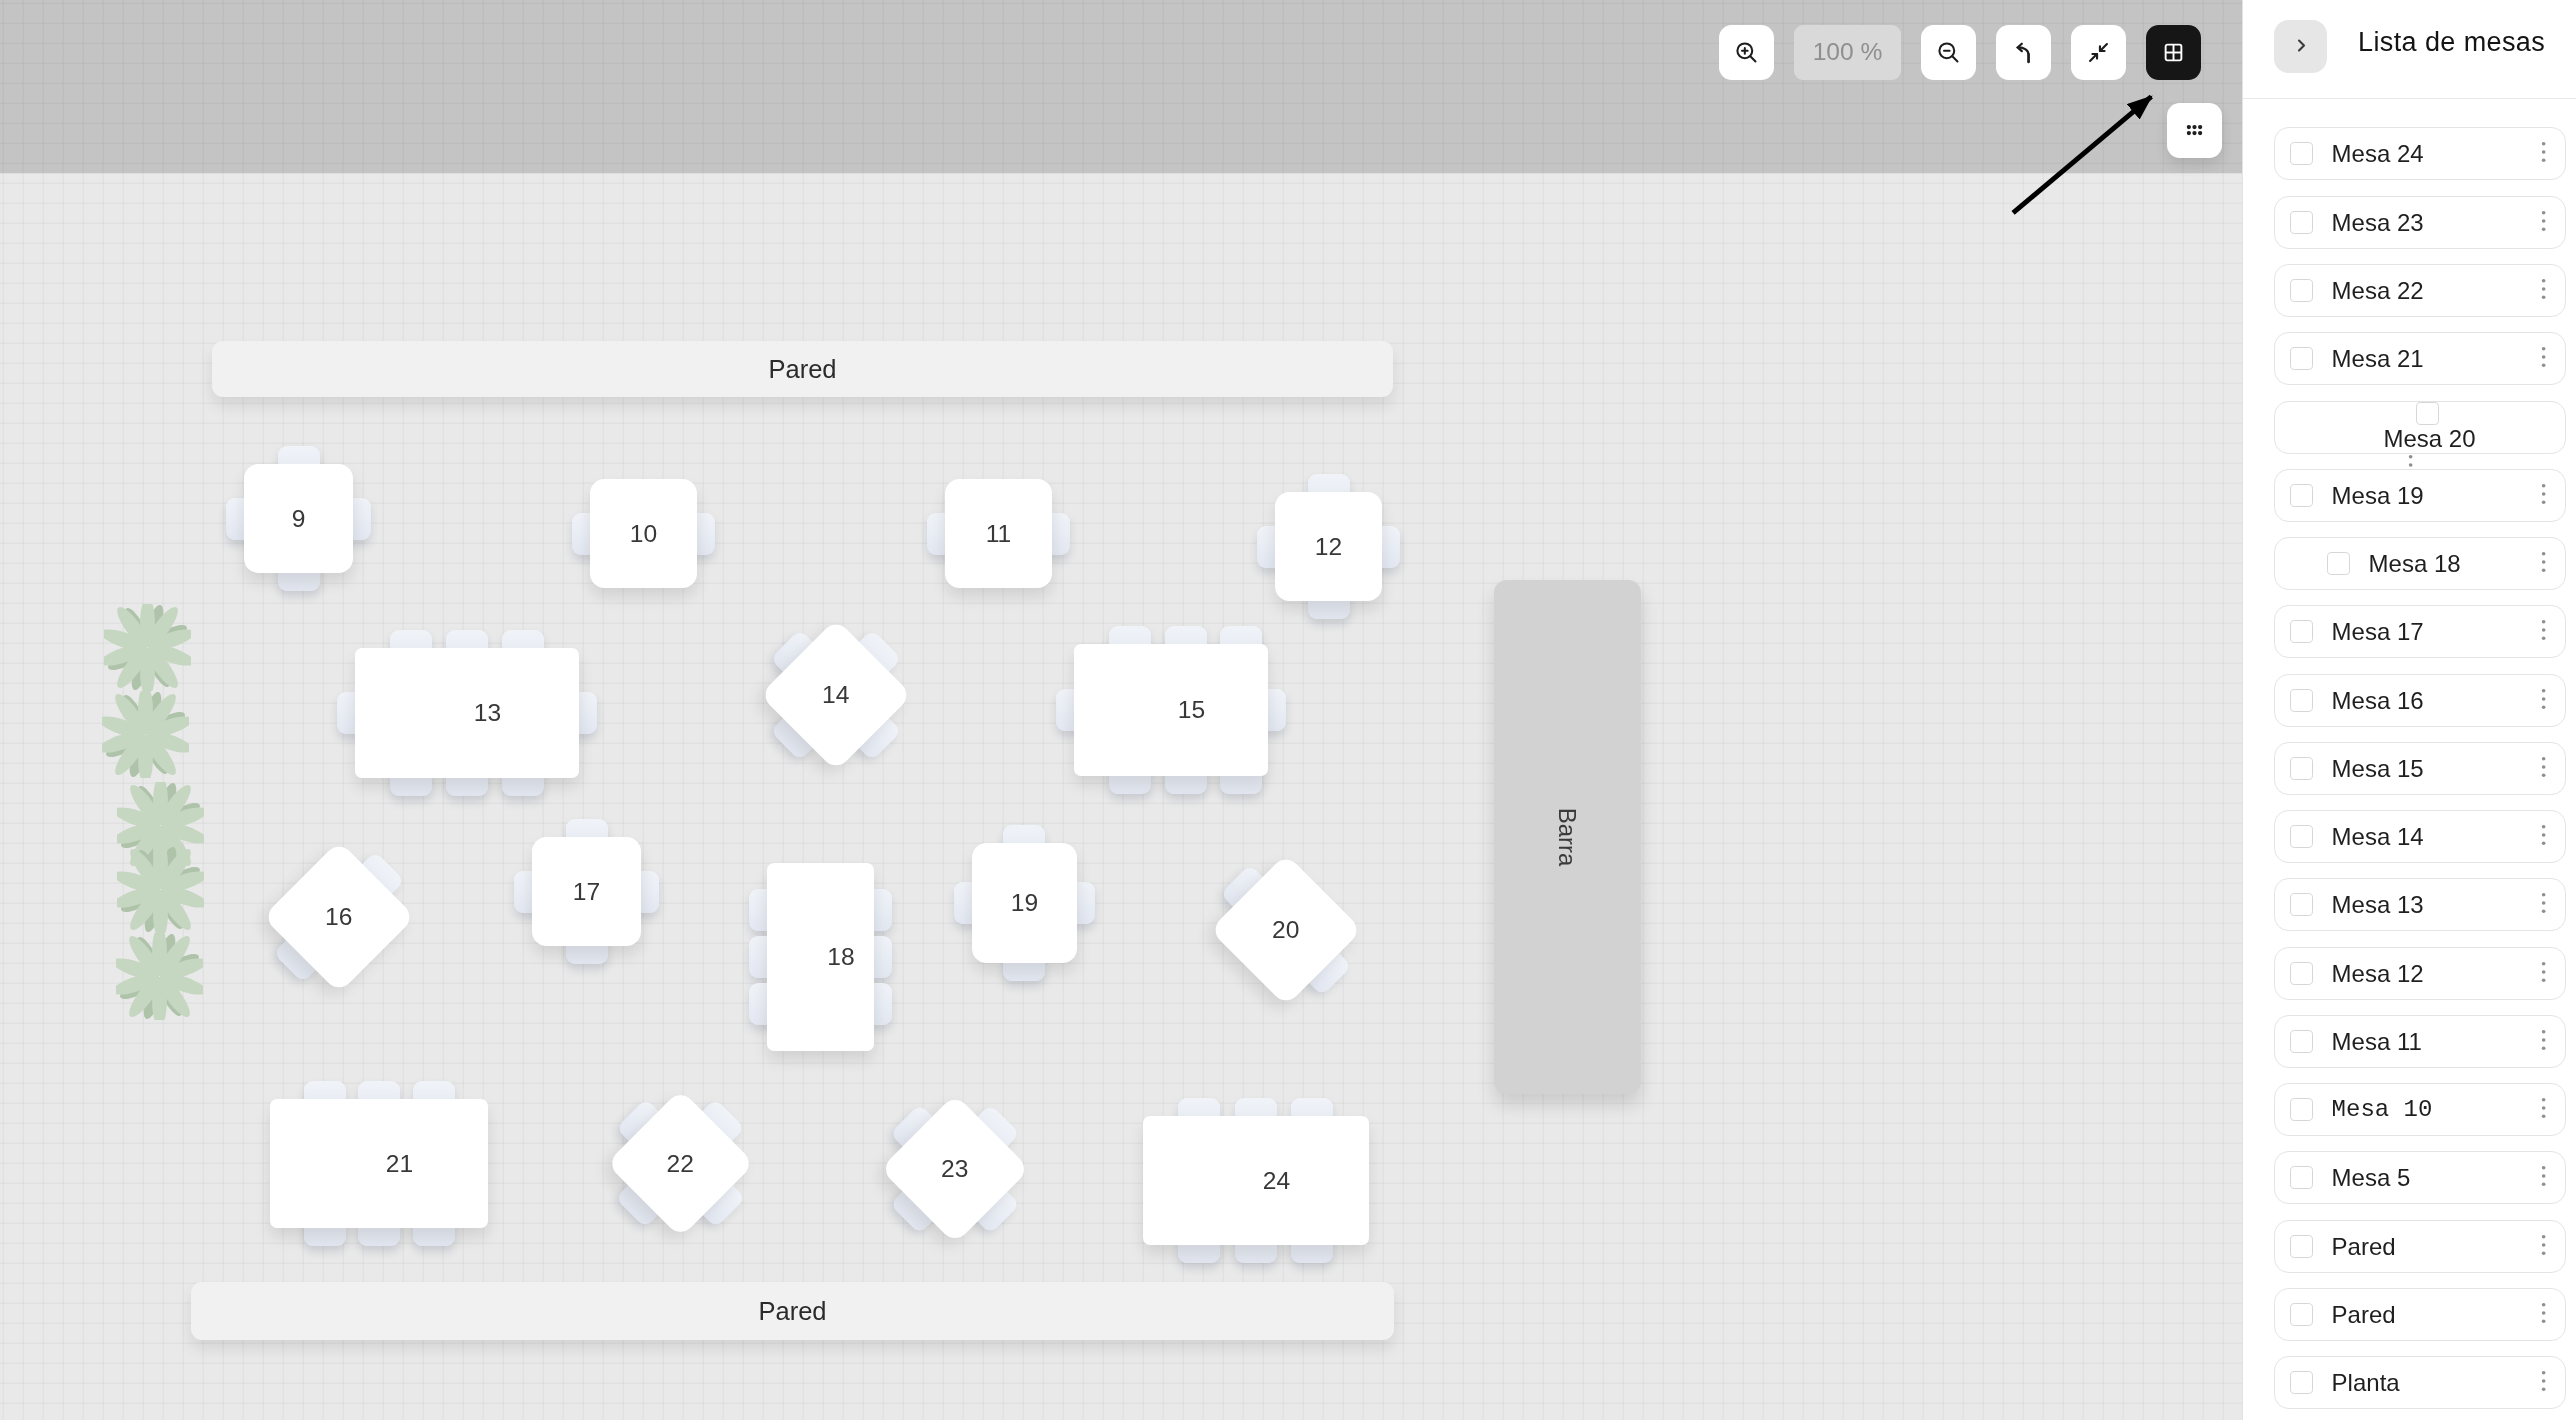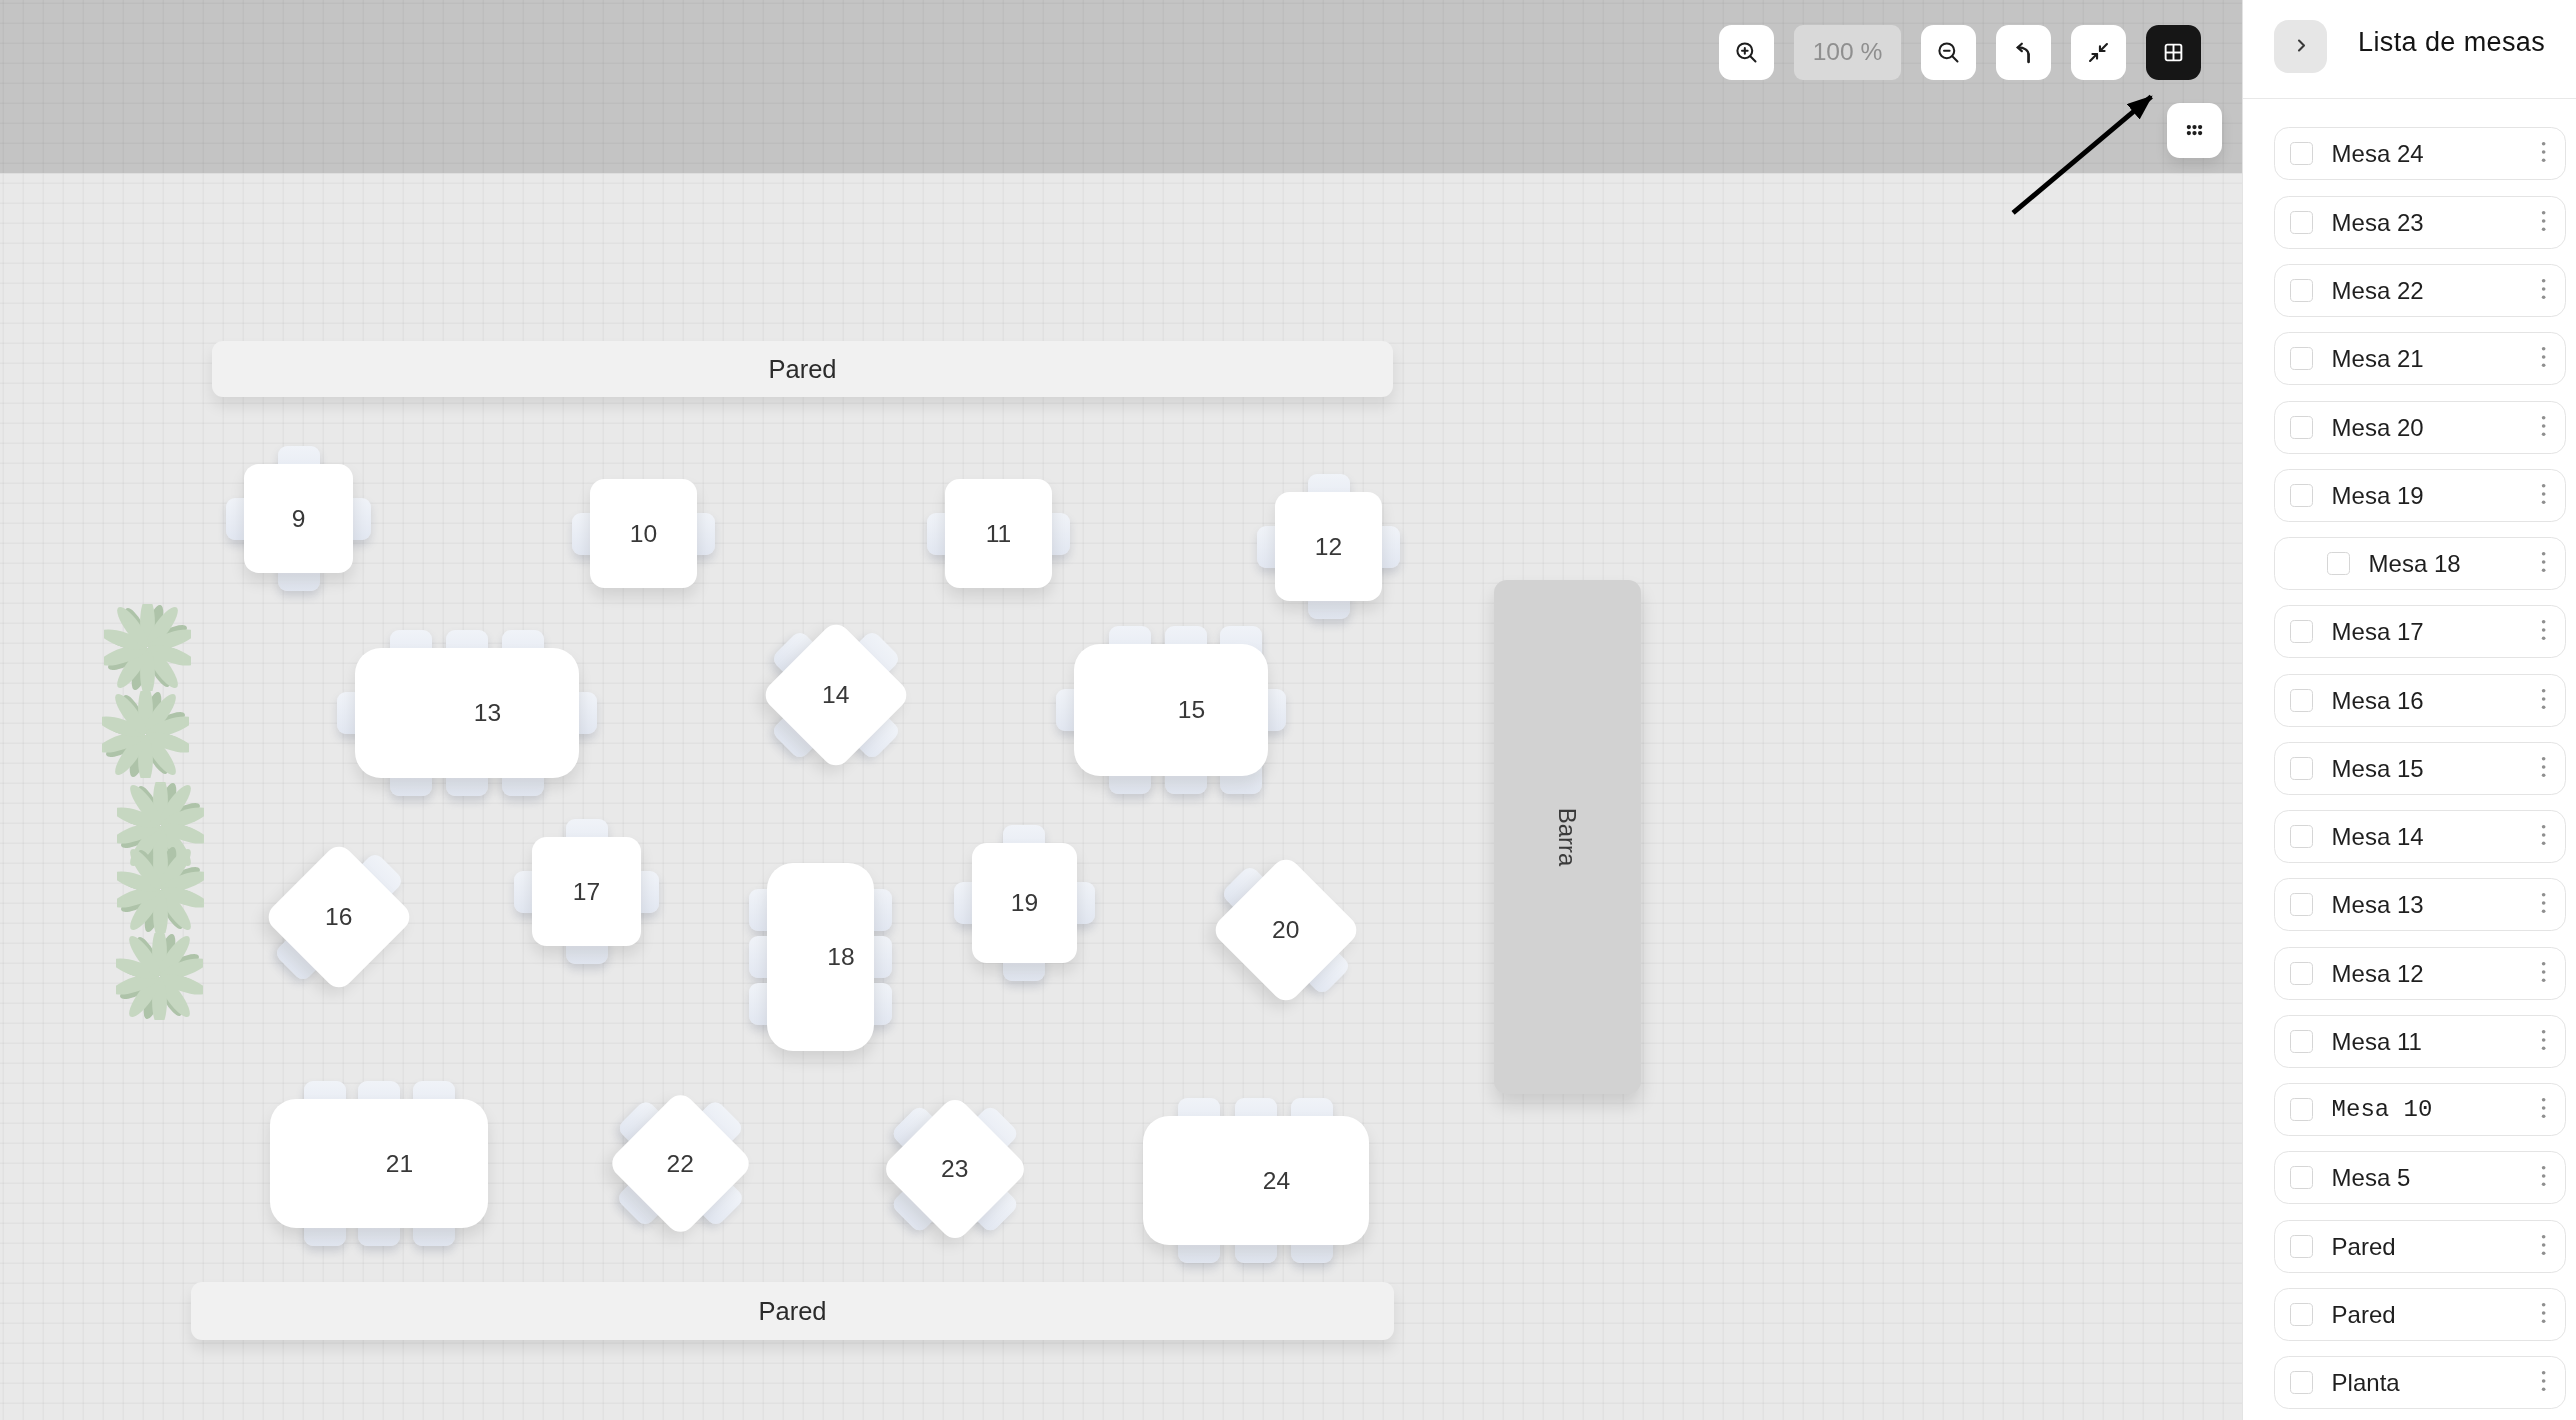--- a/index.html
+++ b/index.html
@@ -31,21 +31,21 @@
   
   .wall{position:absolute;background:#f1f1f1;border-radius:11px;
         box-shadow:0 9px 14.6px rgba(0,0,0,0.09);display:flex;align-items:center;justify-content:center;}
   .wall span{font-size:25.5px;color:#2b2b2b;}
   .barblk{position:absolute;background:#d2d2d2;border-radius:12.7px;
         box-shadow:0 11px 18px rgba(0,0,0,0.13);display:flex;align-items:center;justify-content:center;}
   .barblk span{font-size:24px;color:#3a3a3a;transform:rotate(90deg);white-space:nowrap;}
   .tbl{position:absolute;}
   .tbl .top{position:absolute;inset:0;background:#ffffff;border-radius:14.6px;z-index:2;
         box-shadow:0 9px 14.6px rgba(0,0,0,0.10);display:flex;align-items:center;justify-content:center;}
-  .tbl.big .top{border-radius:26px;padding-left:41px;}
+  .tbl.big .top{border-radius:7px;padding-left:41px;}
   .tbl .top span{font-size:24.6px;color:#383838;}
   .tbl.diamond{transform:rotate(45deg);}
   .tbl.diamond .top span{transform:rotate(-45deg);}
   .chair{position:absolute;width:42px;height:42px;border-radius:9px;z-index:1;
         background:linear-gradient(180deg,#f0f3f8,#e2e7f1);
         box-shadow:0 5.5px 9px rgba(90,100,125,0.20);}
   .plant{position:absolute;width:87px;height:87px;}
 
   
   .sidebar{position:absolute;left:2242px;top:0;width:334px;height:1421px;background:#ffffff;
@@ -446,21 +446,21 @@
         </div>
         <div class="card" style="top: 332px;">
           <div class="cbx"></div>
           <div class="lbl">Mesa 21</div>
           <span class="kebab"><svg width="7.3" height="24" viewBox="0 0 8 26" fill="#8f8f8f">
       <circle cx="4" cy="4" r="2"></circle>
               <circle cx="4" cy="13" r="2"></circle>
               <circle cx="4" cy="22" r="2"></circle>
             </svg></span>
         </div>
-        <div class="card" style="top: 401px;">
+        <div class="card" style="top: 401px; flex-direction: column;">
           <div class="cbx"></div>
           <div class="lbl">Mesa 20</div>
           <span class="kebab"><svg width="7.3" height="24" viewBox="0 0 8 26" fill="#8f8f8f">
       <circle cx="4" cy="4" r="2"></circle>
               <circle cx="4" cy="13" r="2"></circle>
               <circle cx="4" cy="22" r="2"></circle>
             </svg></span>
         </div>
         <div class="card" style="top: 469px;">
           <div class="cbx"></div>

